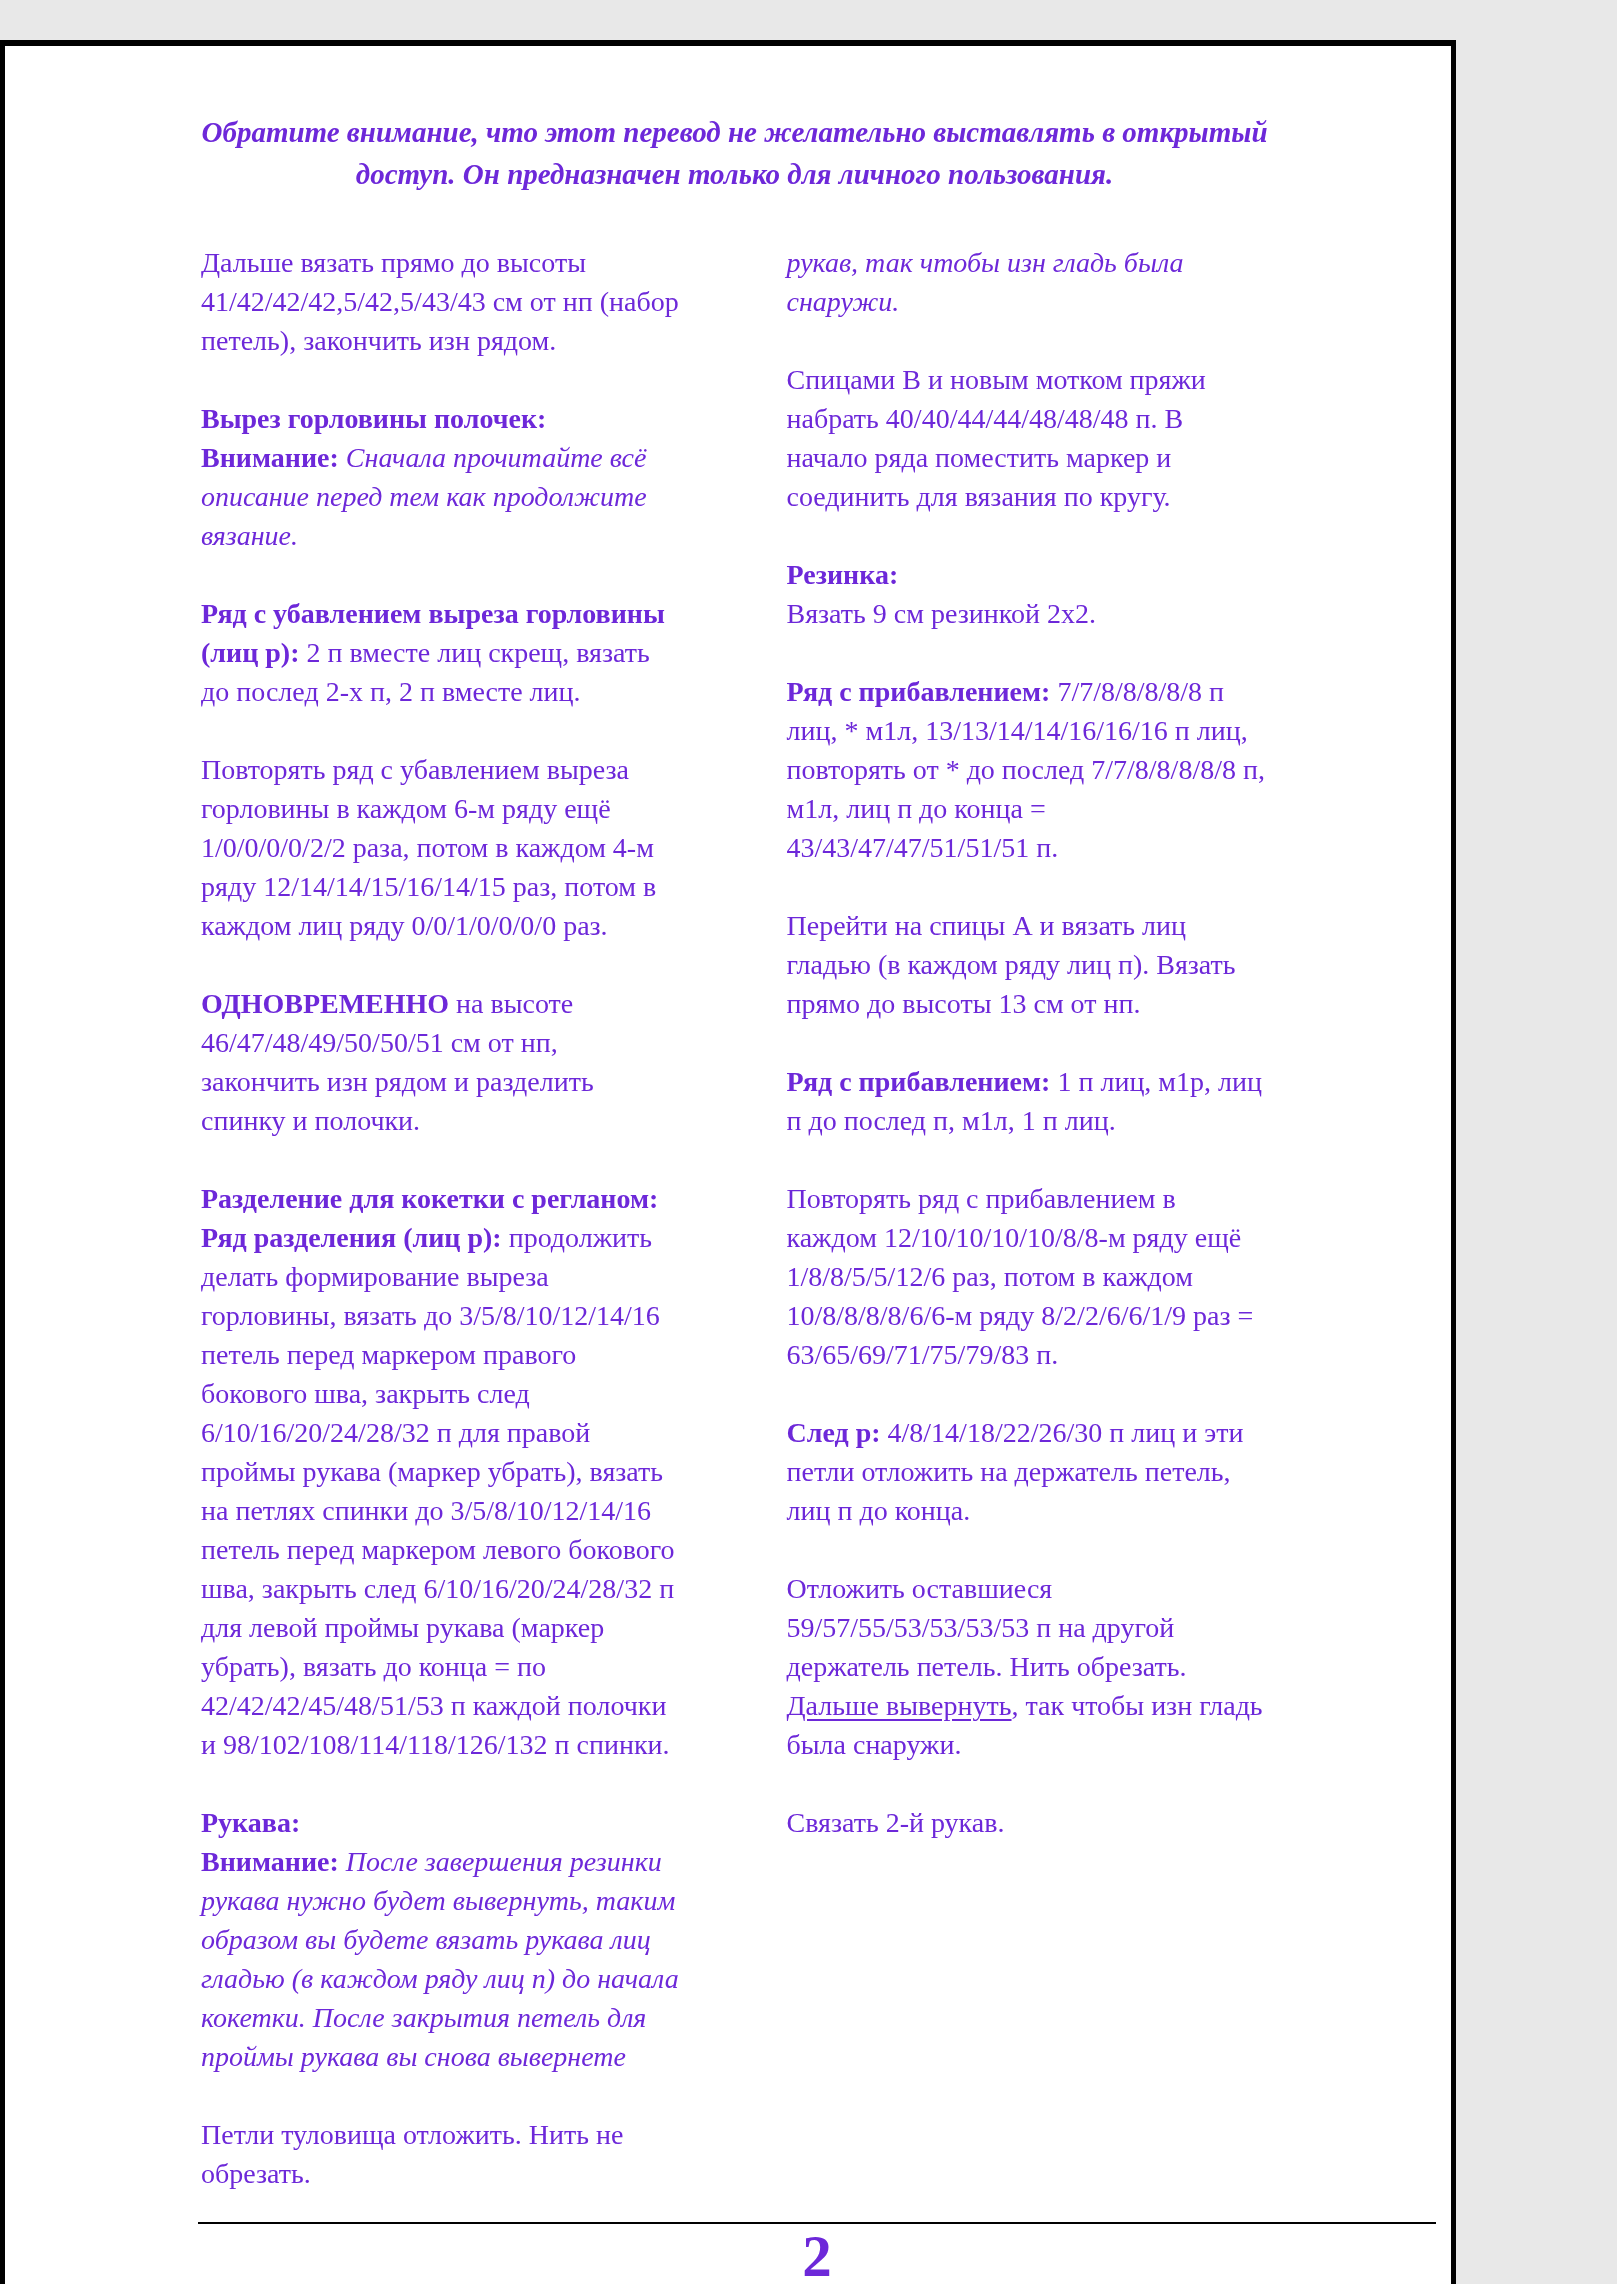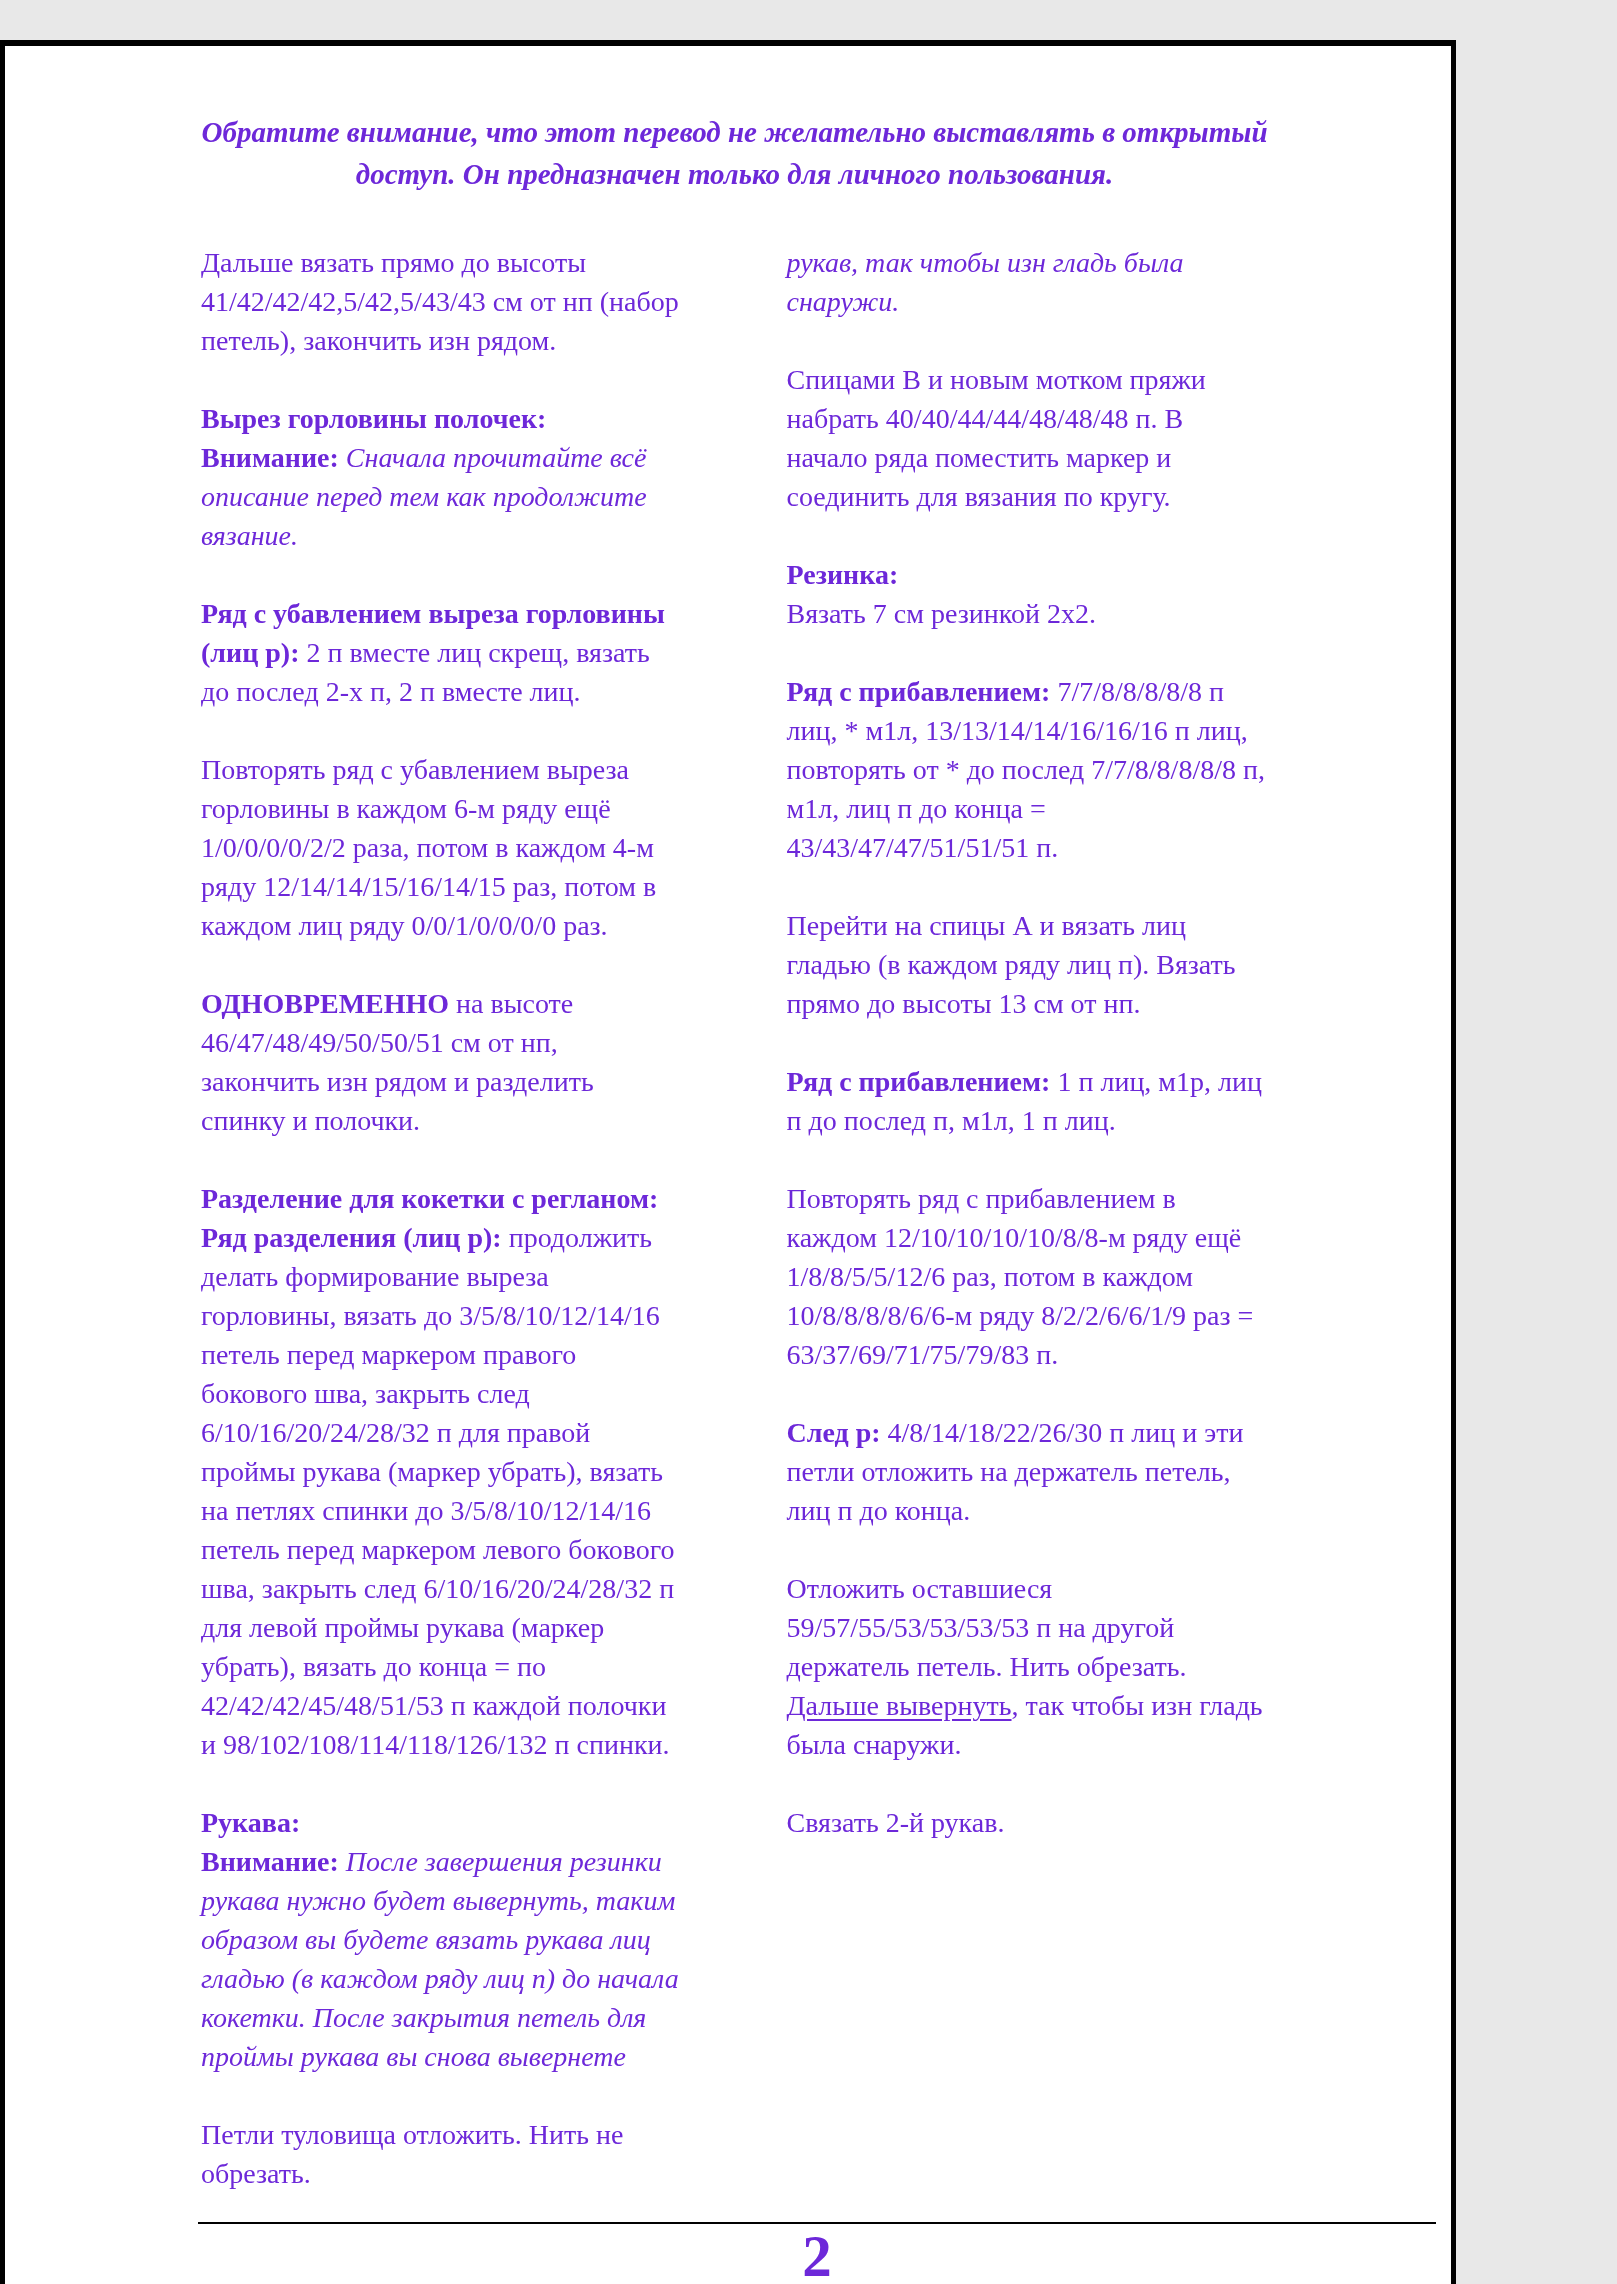--- a/index.html
+++ b/index.html
@@ -72,30 +72,30 @@
         <p><span class="bi">Рукава:</span><br><span class="bi">Внимание:</span><span class="i"> После завершения резинки рукава нужно будет вывернуть, таким образом вы будете вязать рукава лиц гладью (в каждом ряду лиц п) до начала кокетки. После закрытия петель для проймы рукава вы снова вывернете</span></p>
 
         <p><span>Петли туловища отложить. Нить не обрезать.</span></p>
       </div>
 
       <div class="col">
         <p><span class="i">рукав, так чтобы изн гладь была снаружи.</span></p>
 
         <p><span>Спицами В и новым мотком пряжи набрать 40/40/44/44/48/48/48 п. В начало ряда поместить маркер и соединить для вязания по кругу.</span></p>
 
-        <p><span class="b">Резинка:</span><br><span>Вязать 7 см резинкой 2х2.</span></p>
+        <p><span class="b">Резинка:</span><br><span>Вязать 9 см резинкой 2х2.</span></p>
 
 
         <p><span class="b">Ряд с прибавлением:</span><span> 7/7/8/8/8/8/8 п лиц, * м1л, 13/13/14/14/16/16/16 п лиц, повторять от * до послед 7/7/8/8/8/8/8 п, м1л, лиц п до конца = 43/43/47/47/51/51/51 п.</span></p>
 
         <p><span>Перейти на спицы А и вязать лиц гладью (в каждом ряду лиц п). Вязать прямо до высоты 13 см от нп.</span></p>
 
         <p><span class="b">Ряд с прибавлением:</span><span> 1 п лиц, м1р, лиц п до послед п, м1л, 1 п лиц.</span></p>
 
-        <p><span>Повторять ряд с прибавлением в каждом 12/10/10/10/10/8/8-м ряду ещё 1/8/8/5/5/12/6 раз, потом в каждом 10/8/8/8/8/6/6-м ряду 8/2/2/6/6/1/9 раз = 63/37/69/71/75/79/83 п.</span></p>
+        <p><span>Повторять ряд с прибавлением в каждом 12/10/10/10/10/8/8-м ряду ещё 1/8/8/5/5/12/6 раз, потом в каждом 10/8/8/8/8/6/6-м ряду 8/2/2/6/6/1/9 раз = 63/65/69/71/75/79/83 п.</span></p>
 
 
         <p><span class="b">След р:</span><span> 4/8/14/18/22/26/30 п лиц и эти петли отложить на держатель петель, лиц п до конца.</span></p>
 
         <p><span>Отложить оставшиеся 59/57/55/53/53/53/53 п на другой держатель петель. Нить обрезать. </span><span class="u">Дальше вывернуть</span><span>, так чтобы изн гладь была снаружи.</span></p>
 
         <p><span>Связать 2-й рукав.</span></p>
       </div>
 
     </div>

